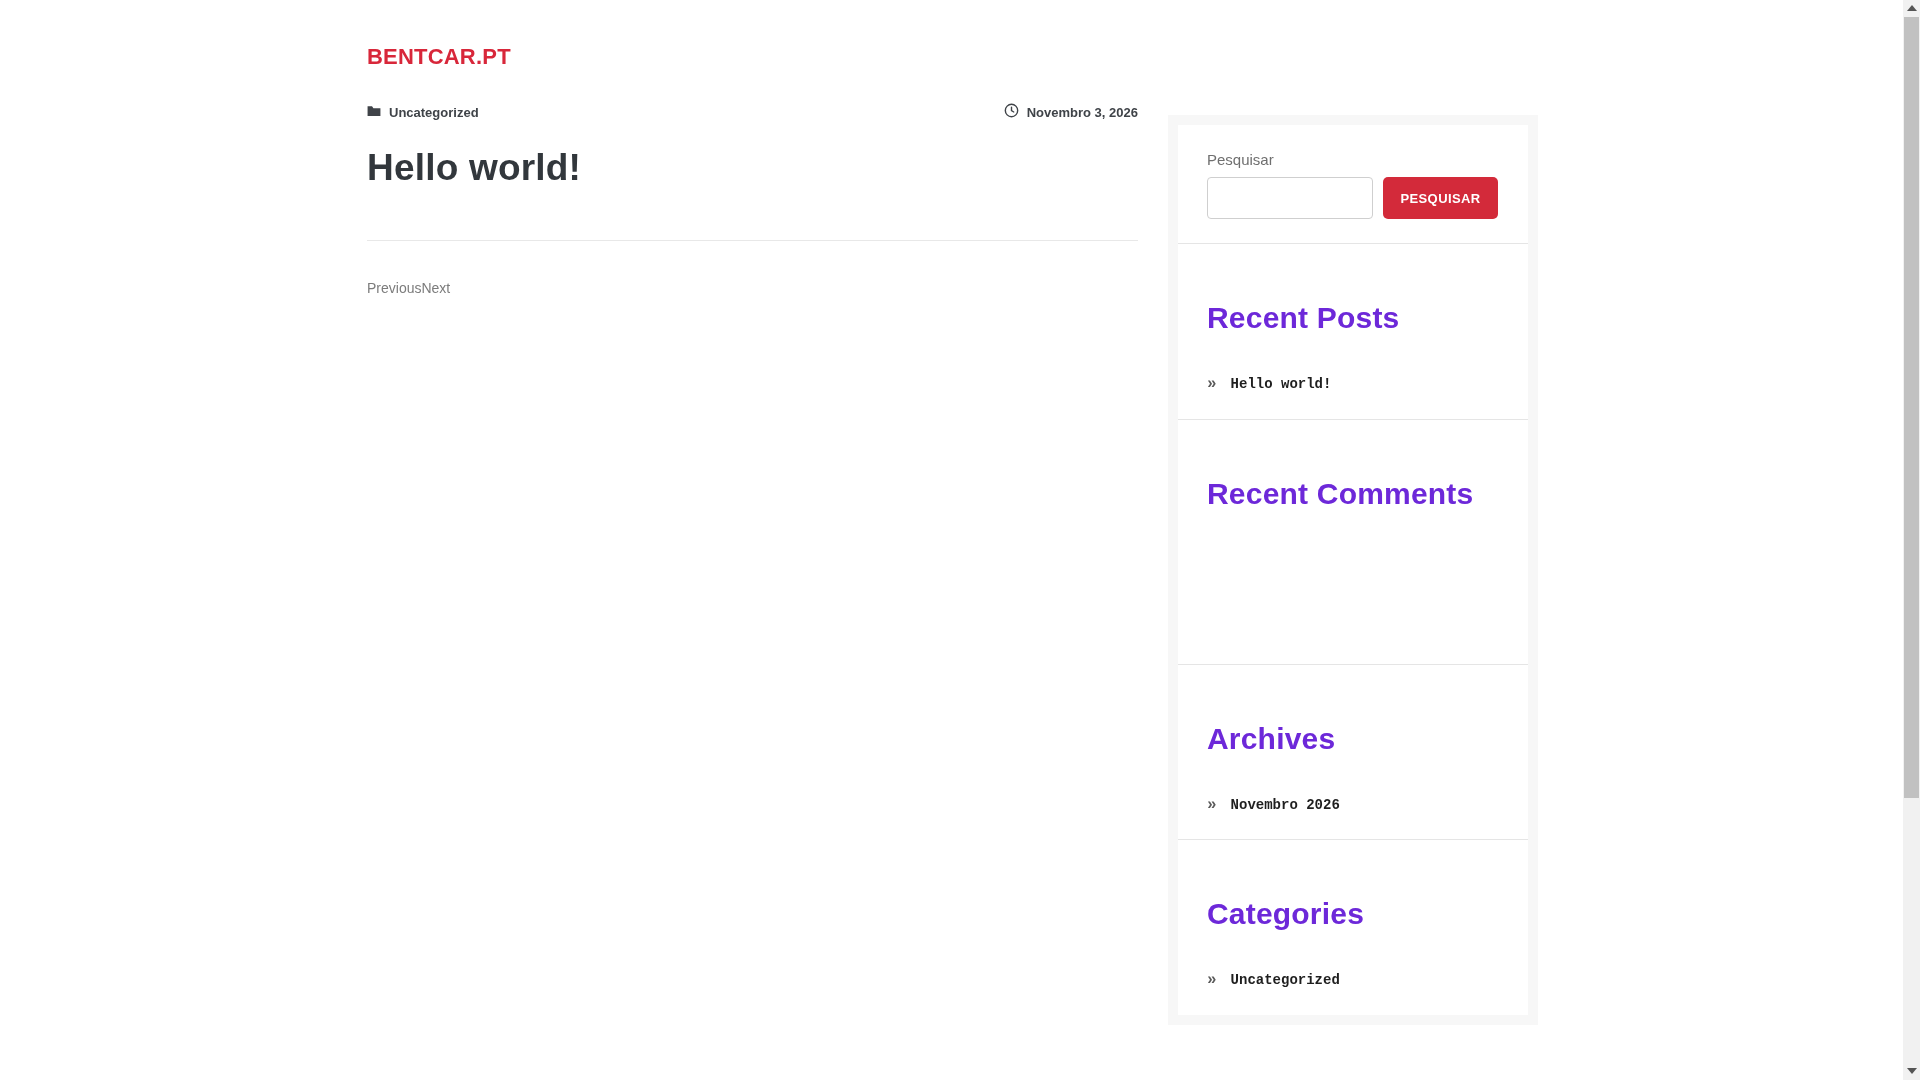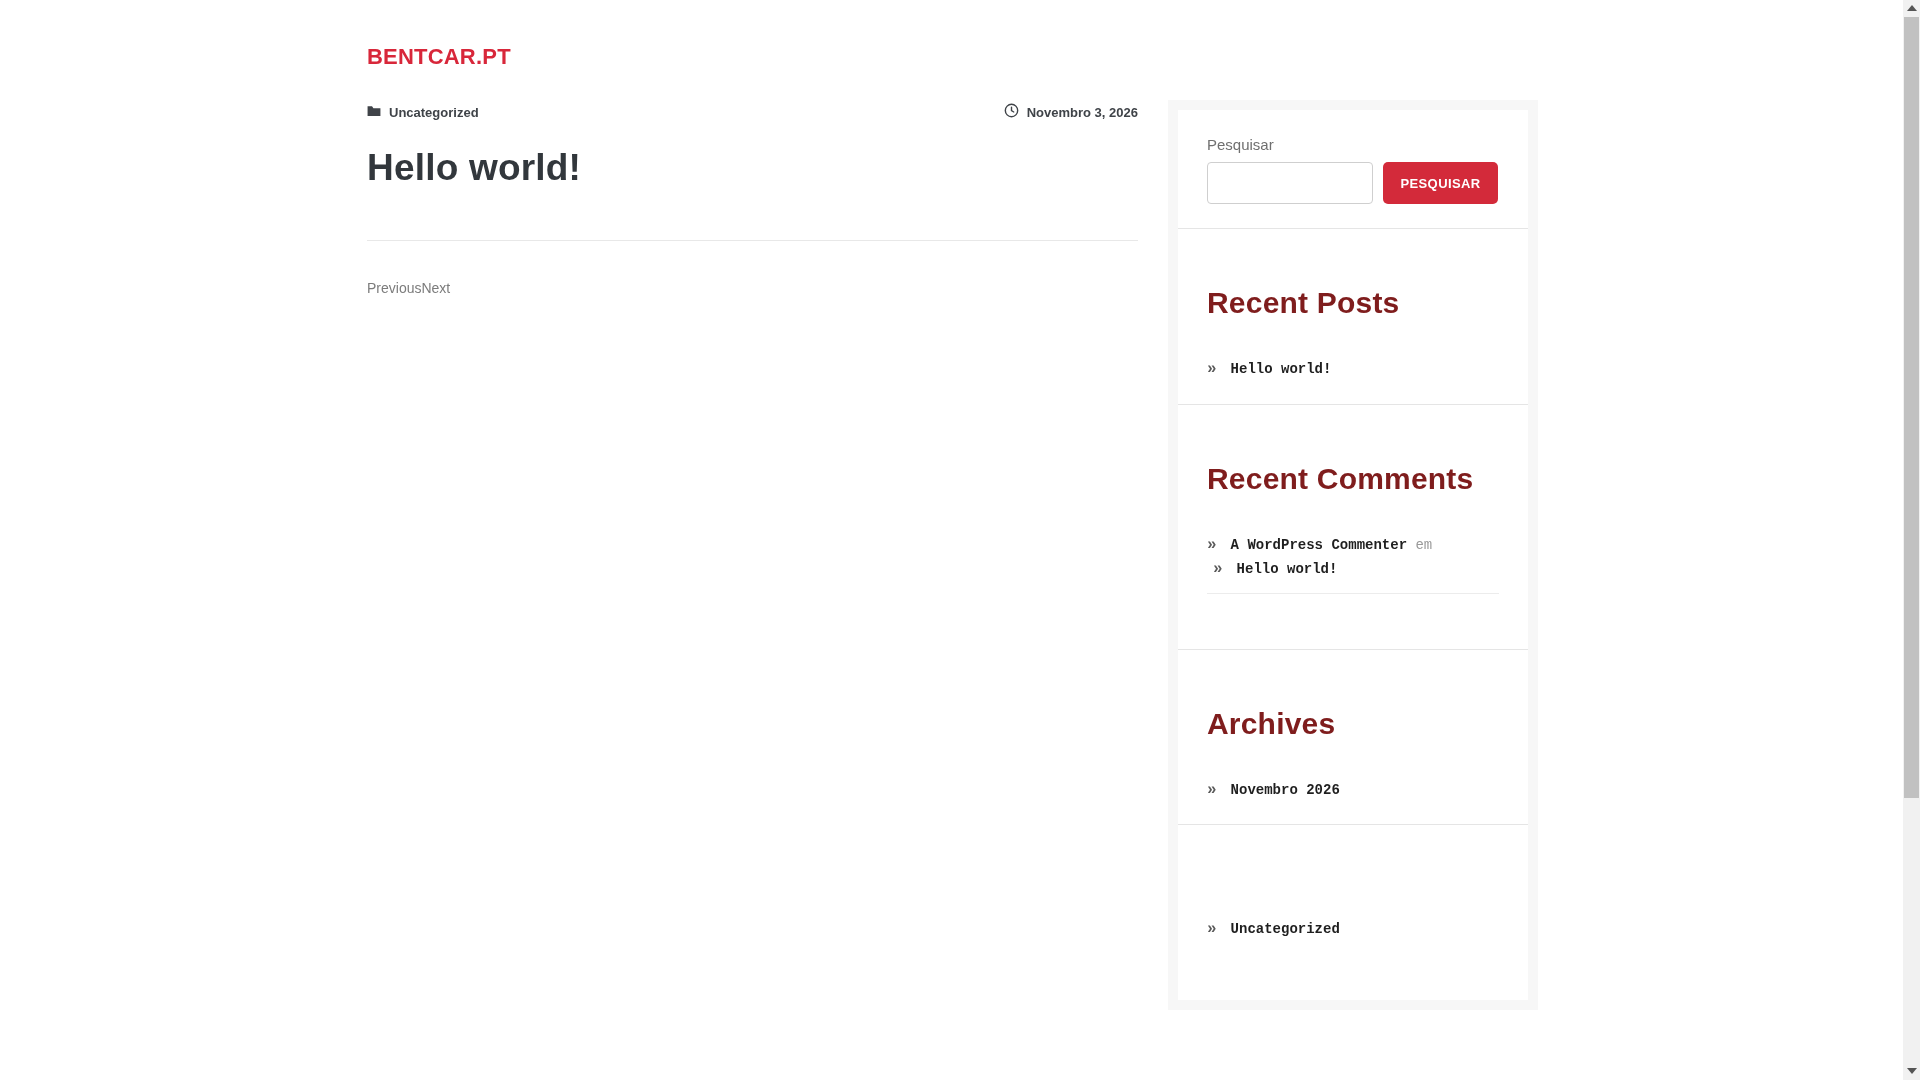--- a/index.html
+++ b/index.html
@@ -39,37 +39,37 @@
   }
   .content-divider {
     margin-top: 51px;
     border: none; border-top: 1px solid #e8e8e8; height: 0;
   }
   .post-nav { margin-top: 39px; font-size: 14px; }
   .post-nav a { color: #7c7c7c; }
 
   
   .sidebar-panel {
-    position: absolute; left: 1168px; top: 100px;
+    position: absolute; left: 1168px; top: 115px;
     width: 370px; height: 910px;
     background: #f7f7f7; padding: 10px;
   }
   .sidebar-card {
     background: #ffffff; width: 100%; height: 100%;
     display: flex; flex-direction: column;
   }
   .widget { padding: 56px 29px 0 29px; border-bottom: 1px solid #e5e5e5; }
   .widget:last-child { border-bottom: none; flex: 1; }
   .widget-search { padding: 26px 29px 0 29px; height: 119px; }
   .widget-posts { height: 176px; }
   .widget-comments { height: 245px; }
   .widget-archives { height: 175px; }
   .widget-title {
     margin: 0;
-    font-size: 30px; line-height: 36px; font-weight: bold; color: #7f1d1d;
+    font-size: 30px; line-height: 36px; font-weight: bold; color: #6d28d9;
     letter-spacing: 0.2px;
   }
   .widget-list { list-style: none; margin: 36px 0 0 0; padding: 0; }
   .widget-item { font-size: 14px; line-height: 1.5; color: #1f1f1f; font-family: Liberation Mono, monospace; }
   .widget-item a { color: #1f1f1f; font-weight: bold; }
   .chevrons {
     color: #5a5a5a; font-size: 16px; font-weight: bold;
     margin-right: 14px;
   }
   .chevrons.inner { margin-left: 6px; }
@@ -163,39 +163,33 @@
       <h2 class="widget-title">Recent Posts</h2>
       <ul class="widget-list">
         <li class="widget-item">
           <span class="chevrons">»</span><a>Hello world!</a>
         </li>
       </ul>
     </div>
 
     <div class="widget widget-comments">
       <h2 class="widget-title">Recent Comments</h2>
-      <ul class="widget-list">
-        <li class="widget-item comment-item">
-          <span class="chevrons">»</span><a>A WordPress Commenter</a>
-          <span class="comment-connector">em</span>
-          <span class="chevrons inner">»</span><a>Hello world!</a>
-        </li>
-      </ul>
     </div>
 
     <div class="widget widget-archives">
       <h2 class="widget-title">Archives</h2>
       <ul class="widget-list">
         <li class="widget-item">
           <span class="chevrons">»</span><a>Novembro 2026</a>
         </li>
       </ul>
     </div>
 
     <div class="widget widget-categories">
+      <h2 class="widget-title">Categories</h2>
       <ul class="widget-list">
         <li class="widget-item">
           <span class="chevrons">»</span><a>Uncategorized</a>
         </li>
       </ul>
     </div>
 
   </div>
 </div>
 

